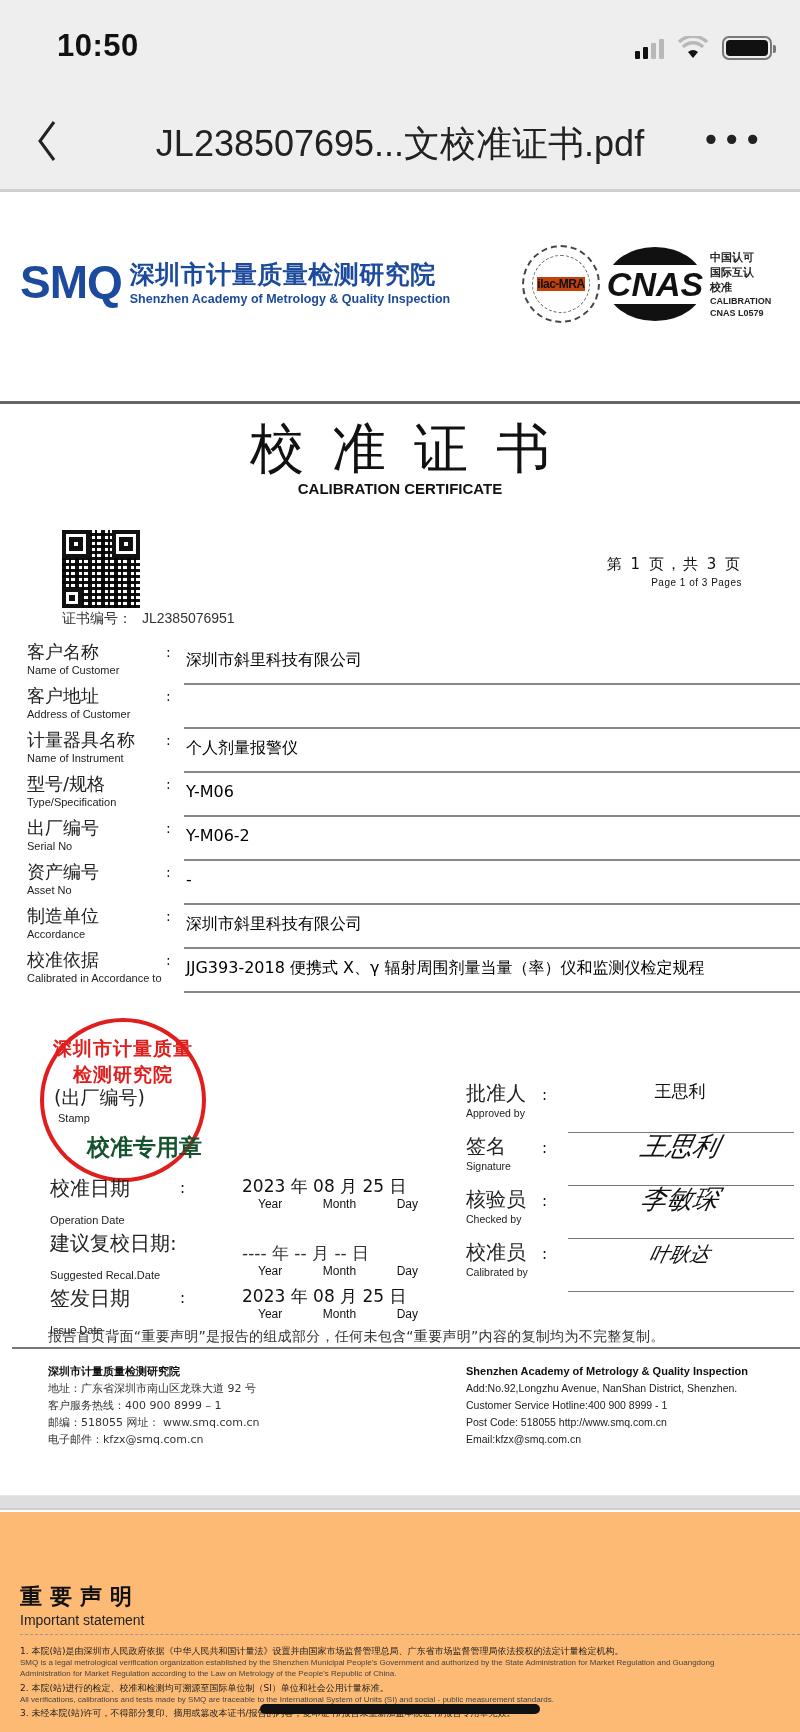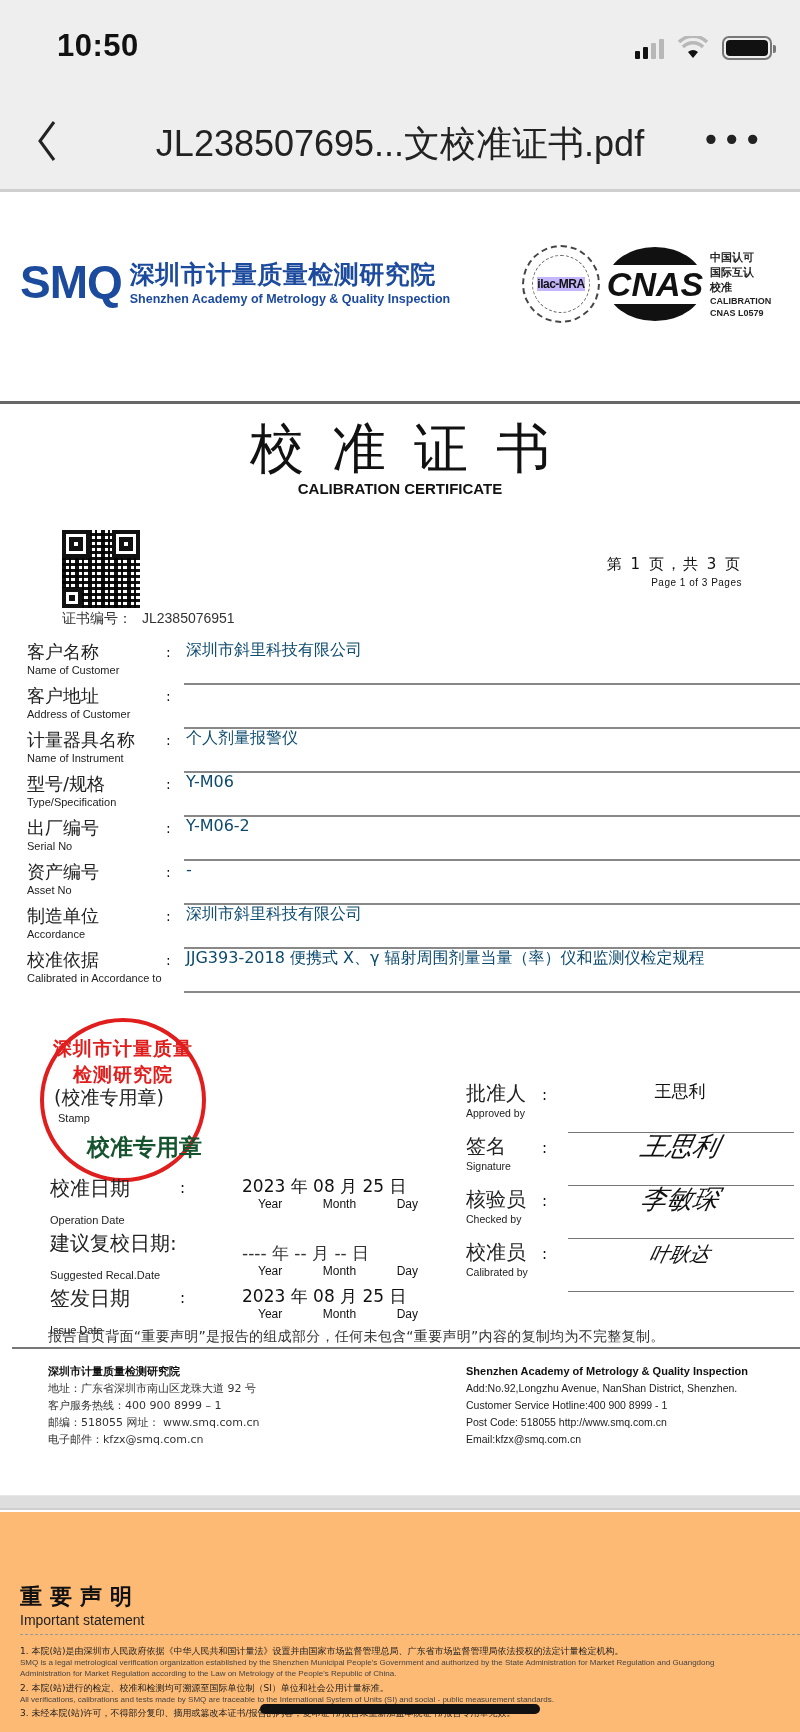--- a/index.html
+++ b/index.html
@@ -23,21 +23,21 @@
   
   .page { position: absolute; left: 0; top: 195px; width: 800px; height: 1300px; background: #fff; }
   .logo-row { position: absolute; left: 0; top: 0; width: 800px; height: 208px; }
   .smq-logo { position: absolute; left: 20px; top: 60px; display: flex; align-items: center; gap: 8px; color: #1c4a9c; }
   .smq-mark { font-size: 46px; font-weight: 900; font-family: "Liberation Sans", sans-serif; letter-spacing: -1px; }
   .smq-text .cn { font-size: 25px; font-weight: bold; letter-spacing: 0.5px; }
   .smq-text .en { font-size: 12.5px; font-weight: bold; margin-top: 1px; font-family: "Liberation Sans", sans-serif; }
   .accred { position: absolute; left: 522px; top: 50px; display: flex; align-items: center; }
   .ilac { width: 78px; height: 78px; border-radius: 50%; border: 2px dashed #444; display: flex; align-items: center; justify-content: center; position: relative; }
   .ilac::before { content: ""; position: absolute; inset: 8px; border-radius: 50%; border: 1px dashed #666; }
-  .ilac span { font-size: 12px; font-weight: bold; font-family: "Liberation Sans", sans-serif; background: #c4b5fd; z-index: 1; letter-spacing: -0.5px; }
+  .ilac span { font-size: 12px; font-weight: bold; font-family: "Liberation Sans", sans-serif; background: #c2410c; z-index: 1; letter-spacing: -0.5px; }
   .cnas { margin-left: 6px; width: 98px; height: 74px; border-radius: 50%; background: #111; display: flex; align-items: center; justify-content: center; position: relative; }
   .cnas::before { content: ""; position: absolute; left: -4px; right: -4px; top: 30px; height: 14px; background: #fff; }
   .cnas span { position: relative; color: #111; background: transparent; font-size: 34px; font-weight: 900; font-style: italic; font-family: "Liberation Sans", sans-serif; -webkit-text-stroke: 0; text-shadow: 0 0 0 #fff; }
   .cnas-text { margin-left: 6px; font-size: 11px; line-height: 15px; font-weight: bold; color: #222; }
   .cnas-text .en { font-size: 9px; font-family: "Liberation Sans", sans-serif; line-height: 12px; }
   .head-rule { position: absolute; left: 0; top: 206px; width: 800px; height: 3px; background: #666; }
 
   .title-cn { position: absolute; left: 0; width: 800px; top: 218px; text-align: center; font-size: 54px; letter-spacing: 28px; padding-left: 28px; font-weight: normal; }
   .title-en { position: absolute; left: 0; width: 800px; top: 285px; text-align: center; font-size: 15px; font-weight: bold; font-family: "Liberation Sans", sans-serif; }
 
@@ -53,21 +53,21 @@
   .pager { position: absolute; right: 58px; top: 360px; text-align: right; }
   .pager .cn { font-size: 15px; letter-spacing: 2px; }
   .pager .en { font-size: 10px; font-family: "Liberation Sans", sans-serif; margin-top: 3px; letter-spacing: 0.5px; }
 
   
   .fields { position: absolute; left: 0; top: 445px; width: 800px; }
   .field { position: relative; height: 44px; }
   .field .lbl-cn { position: absolute; left: 27px; top: 0; font-size: 18px; color: #222; white-space: nowrap; }
   .field .lbl-en { position: absolute; left: 27px; top: 24px; font-size: 11px; color: #222; font-family: "Liberation Sans", sans-serif; white-space: nowrap; }
   .field .colon { position: absolute; left: 166px; top: 4px; font-size: 14px; }
-  .field .val { position: absolute; left: 186px; top: 0; font-size: 16px; color: #0c4a6e; white-space: nowrap; }
+  .field .val { position: absolute; left: 186px; top: 10px; font-size: 16px; color: #000000; white-space: nowrap; }
   .field .rule { position: absolute; left: 184px; right: 0; bottom: -1px; height: 2px; background: #888; }
 
   
   .stamp { position: absolute; left: 40px; top: 823px; width: 166px; height: 164px; border-radius: 50%; border: 4px solid #e01e1e; }
   .stamp .arc { position: absolute; left: 0; right: 0; top: 14px; text-align: center; color: #e01e1e; font-size: 19px; font-weight: bold; letter-spacing: 1px; }
   .stamp .mid { position: absolute; left: 10px; top: 63px; font-size: 19px; color: #222; }
   .stamp .stamp-en { position: absolute; left: 14px; top: 90px; font-size: 11px; color: #222; font-family: "Liberation Sans", sans-serif; }
   .stamp .bot { position: absolute; left: 0; right: 0; top: 102px; text-align: right; color: #14532d; font-size: 23px; font-weight: bold; margin-top: 8px; }
 
   
@@ -232,21 +232,21 @@
       <div class="lbl-cn">校准依据</div>
         <div class="lbl-en">Calibrated in Accordance to</div>
       <div class="colon">:</div>
         <div class="val">JJG393-2018 便携式 X、γ 辐射周围剂量当量（率）仪和监测仪检定规程</div>
         <div class="rule"></div>
     </div>
   </div>
 
   <div class="stamp">
     <div class="arc">深圳市计量质量检测研究院</div>
-    <div class="mid">(校准专用章)</div>
+    <div class="mid">(出厂编号)</div>
     <div class="stamp-en">Stamp</div>
     <div class="bot">校准专用章</div>
   </div>
 
   <div class="dates">
     <div class="date-row">
       <div class="lbl-cn">校准日期</div>
         <div class="lbl-en">Operation Date</div>
       <div class="colon">:</div>
       <div class="dv">2023 年 08 月 25 日</div>

